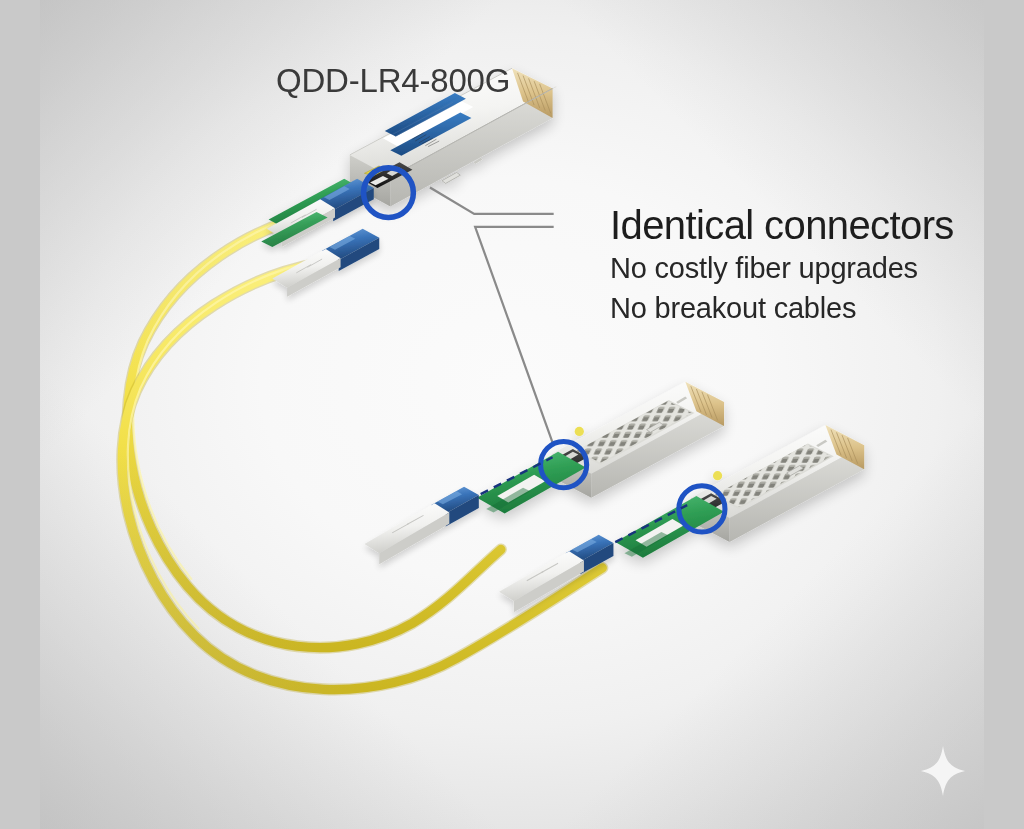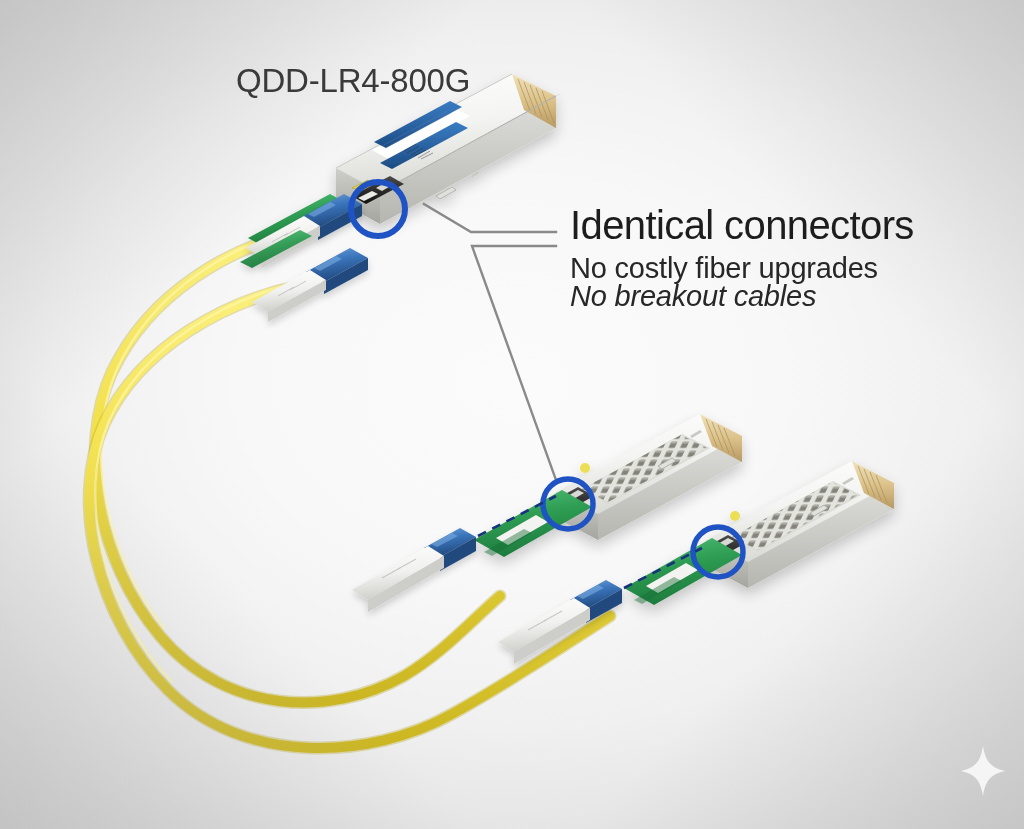--- a/index.html
+++ b/index.html
@@ -5,21 +5,21 @@
 <style>
   * { margin:0; padding:0; box-sizing:border-box; }
   html,body { background:#c9c9c9; }
   body {
     font-family:"Liberation Sans", sans-serif;
     display:flex; align-items:flex-start; justify-content:center;
   }
 
   #stage {
     position:relative;
-    width:1024px; height:829px;
+    width:944px; height:829px;
     overflow:hidden;
     background:
       radial-gradient(ellipse 78% 72% at 50% 46%,
         #fbfbfb 0%, #f8f8f8 34%, #f0f0f0 58%,
         #e6e6e6 74%, #dcdcdc 87%, #d2d2d2 100%);
   }
   
   #vignette {
     position:absolute; inset:0; pointer-events:none;
     background:
@@ -36,21 +36,21 @@
 
   #label-800g {
     left:236px; top:62px;
     font-size:33px; letter-spacing:-.2px; color:#3a3a3a;
   }
   #headline {
     left:570px; top:203px;
     font-size:40px; letter-spacing:-.6px; color:#1d1d1d;
   }
   #sub1 { left:570px; top:252px; font-size:29px; color:#272727; letter-spacing:-.2px; }
-  #sub2 { left:570px; top:280px; font-size:29px; color:#272727; letter-spacing:-.2px;font-style:italic; }
+  #sub2 { left:570px; top:292px; font-size:29px; color:#272727; letter-spacing:-.2px; }
   #label-400g {
     left:681px; top:616px;
     font-size:31px; letter-spacing:-.2px; color:#3a3a3a;
   }
 
   
   #sparkle { position:absolute; right:18px; bottom:32px; width:46px; height:52px;
              opacity:.85; }
 </style>
 </head>

